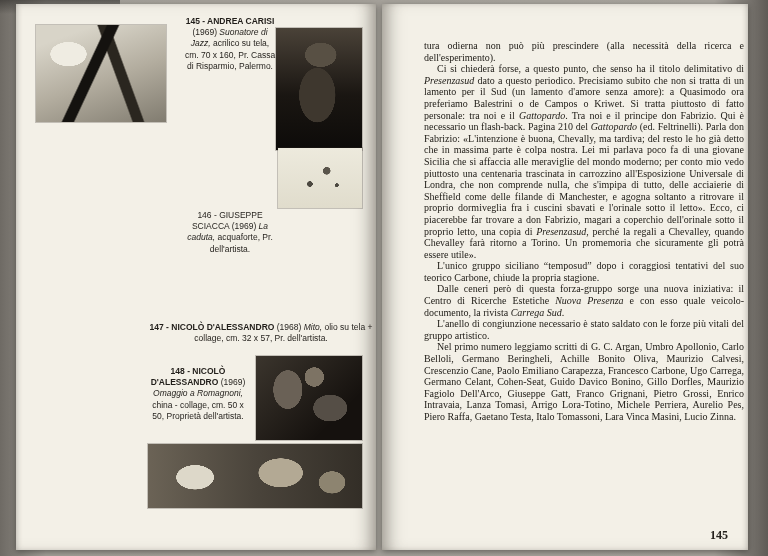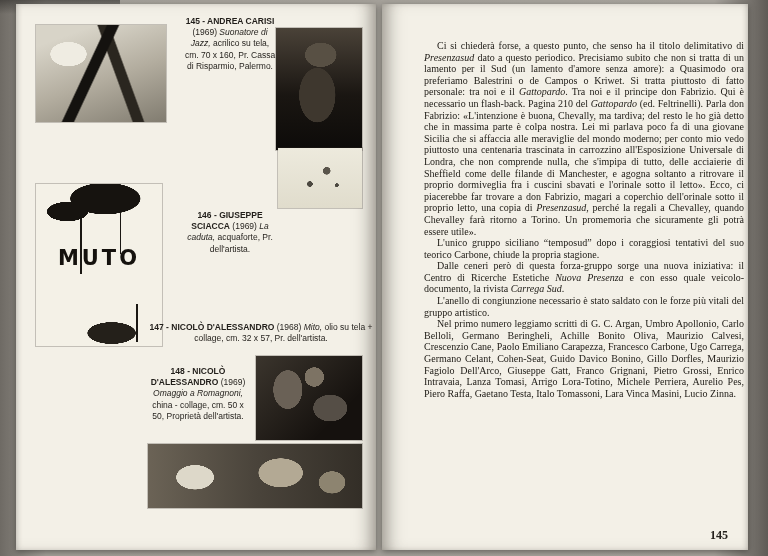--- a/index.html
+++ b/index.html
@@ -119,41 +119,39 @@
 
   <div class="page page-left">
 
     <div class="art art-144"></div>
 
     <div class="cap cap-145"><span style="font-weight: bold;">145 - ANDREA CARISI</span><span> (1969) </span><span style="font-style: italic;">Suonatore di Jazz,</span><span> acrilico su tela, cm. 70 x 160, Pr. Cassa di Risparmio, Palermo.</span></div>
 
     <div class="art art-145"></div>
 
 
-    <div class="art art-147">
-      <div class="muto-word">MUTO</div>
-    </div>
 
     <div class="art art-146"></div>
 
-    <div class="cap cap-146"><span style="font-weight: bold;">146 - GIUSEPPE SCIACCA</span><span> (1969) </span><span style="font-style: italic;">La caduta,</span><span> acquaforte, Pr. dell'artista.</span></div>
+    <div class="cap cap-146"><span style="font-weight: normal;">146 - GIUSEPPE SCIACCA</span><span> (1969) </span><span style="font-style: italic;">La caduta,</span><span> acquaforte, Pr. dell'artista.</span></div>
 
     <div class="cap cap-147"><span style="font-weight: bold;">147 - NICOLÒ D'ALESSANDRO</span><span> (1968) </span><span style="font-style: italic;">Mito,</span><span> olio su tela + collage, cm. 32 x 57, Pr. dell'artista.</span></div>
 
     <div class="cap cap-148"><span style="font-weight: bold;">148 - NICOLÒ D'ALESSANDRO</span><span> (1969) </span><span style="font-style: italic;">Omaggio a Romagnoni,</span><span> china - collage, cm. 50 x 50, Proprietà dell'artista.</span></div>
 
     <div class="art art-148"></div>
 
     <div class="art art-149"></div>
 
     <div class="cap cap-149"><span style="font-weight: bold;">149 - GIGI MARTORELLI</span><span> (1969) </span><span style="font-style: italic;">Mostri,</span><span> olio su tela, cm. 60 x 70, Pr. D'Agostino, Palermo.</span></div>
   </div>
 
   <div class="page page-right">
     <div class="text-col">
+      <p><span>tura odierna non può più prescindere (alla necessità della ricerca e dell'esperimento).</span></p>
       <p class="ind"><span>Ci si chiederà forse, a questo punto, che senso ha il titolo delimitativo di </span><span style="font-style: italic;">Presenzasud</span><span> dato a questo periodico. Precisiamo subito che non si tratta di un lamento per il Sud (un lamento d'amore senza amore): a Quasimodo ora preferiamo Balestrini o de Campos o Kriwet. Si tratta piuttosto di fatto personale: tra noi e il </span><span style="font-style: italic;">Gattopardo</span><span>. Tra noi e il principe don Fabrizio. Qui è necessario un flash-back. Pagina 210 del </span><span style="font-style: italic;">Gattopardo</span><span> (ed. Feltrinelli). Parla don Fabrizio: «L'intenzione è buona, Chevally, ma tardiva; del resto le ho già detto che in massima parte è colpa nostra. Lei mi parlava poco fa di una giovane Sicilia che si affaccia alle meraviglie del mondo moderno; per conto mio vedo piuttosto una centenaria trascinata in carrozzino all'Esposizione Universale di Londra, che non comprende nulla, che s'impipa di tutto, delle acciaierie di Sheffield come delle filande di Manchester, e agogna soltanto a ritrovare il proprio dormiveglia fra i cuscini sbavati e l'orinale sotto il letto». Ecco, ci piacerebbe far trovare a don Fabrizio, magari a coperchio dell'orinale sotto il proprio letto, una copia di </span><span style="font-style: italic;">Presenzasud</span><span>, perché la regali a Chevalley, quando Chevalley farà ritorno a Torino. Un promemoria che sicuramente gli potrà essere utile».</span></p>
       <p class="ind"><span>L'unico gruppo siciliano “temposud” dopo i coraggiosi tentativi del suo teorico Carbone, chiude la propria stagione.</span></p>
       <p class="ind"><span>Dalle ceneri però di questa forza-gruppo sorge una nuova iniziativa: il Centro di Ricerche Estetiche </span><span style="font-style: italic;">Nuova Presenza</span><span> e con esso quale veicolo-documento, la rivista </span><span style="font-style: italic;">Carrega Sud</span><span>.</span></p>
       <p class="ind"><span>L'anello di congiunzione necessario è stato saldato con le forze più vitali del gruppo artistico.</span></p>
       <p class="ind"><span>Nel primo numero leggiamo scritti di G. C. Argan, Umbro Apollonio, Carlo Belloli, Germano Beringheli, Achille Bonito Oliva, Maurizio Calvesi, Crescenzio Cane, Paolo Emiliano Carapezza, Francesco Carbone, Ugo Carrega, Germano Celant, Cohen-Seat, Guido Davico Bonino, Gillo Dorfles, Maurizio Fagiolo Dell'Arco, Giuseppe Gatt, Franco Grignani, Pietro Grossi, Enrico Intravaia, Lanza Tomasi, Arrigo Lora-Totino, Michele Perriera, Aurelio Pes, Piero Raffa, Gaetano Testa, Italo Tomassoni, Lara Vinca Masini, Lucio Zinna.</span></p>
     </div>
     <div class="page-num">145</div>
   </div>
 
 </div>

